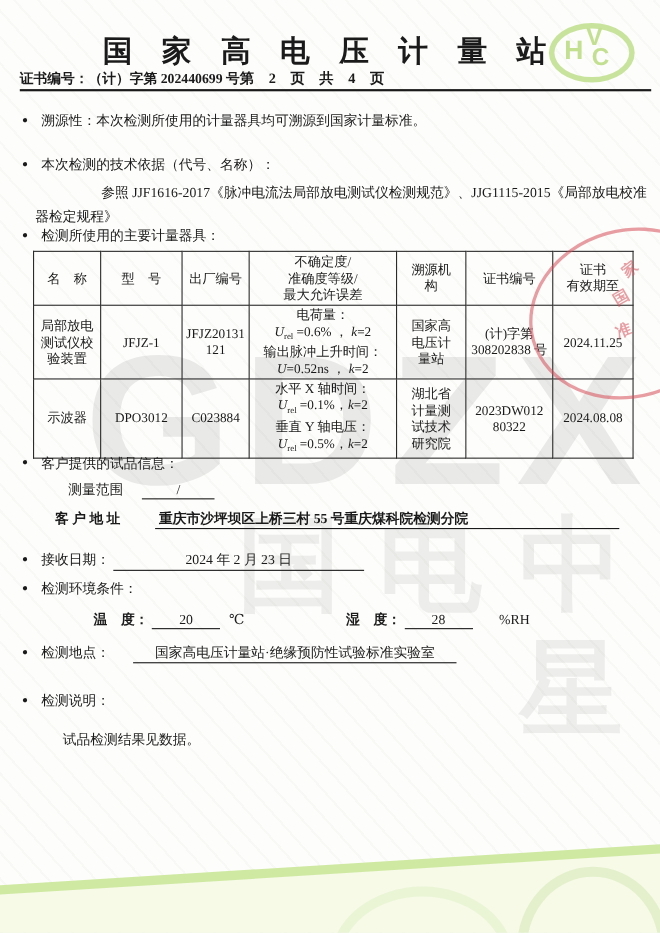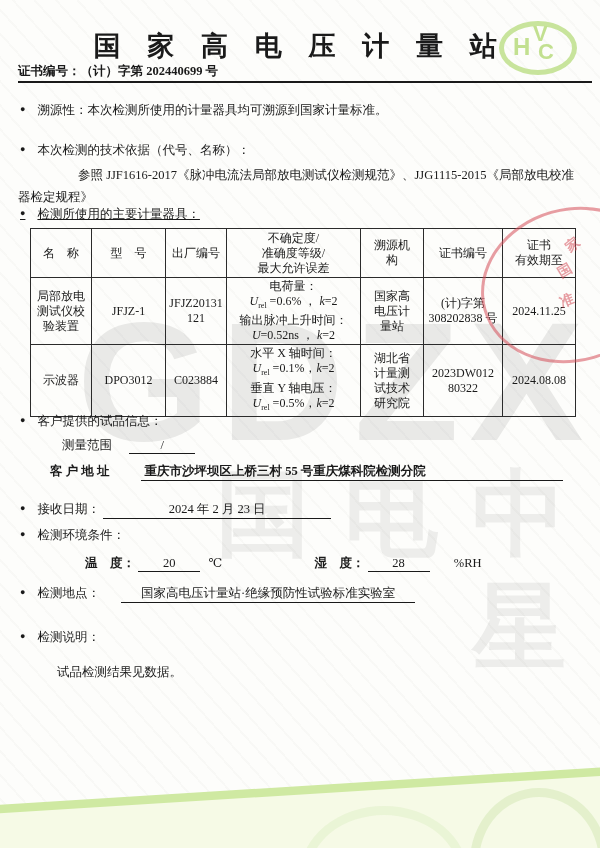--- a/index.html
+++ b/index.html
@@ -62,21 +62,21 @@
     border-bottom:2px solid #1a1a1a;
     display:flex;justify-content:flex-start;align-items:flex-end;
     padding-bottom:1px;box-sizing:border-box;
   }
   .cert-left{font-size:12.5px;font-weight:bold;}
   .cert-right{font-size:13px;font-weight:600;letter-spacing:5px;padding-right:4px;white-space:nowrap;}
   
   .line{z-index:1;font-size:12.5px;white-space:nowrap;}
   .bullet{font-size:9px;vertical-align:2px;margin-right:12px;}
   .basis{
-    left:18px;top:164px;width:560px;z-index:1;font-size:12.5px;
+    left:32px;top:164px;width:560px;z-index:1;font-size:12.5px;
     line-height:22px;text-indent:60px;white-space:normal;
   }
   
   table.meters{
     position:absolute;left:30px;top:228px;z-index:1;
     border-collapse:collapse;table-layout:fixed;width:545px;
     font-size:12px;background:transparent;
   }
   table.meters th,table.meters td{
     border:1px solid #2b2b2b;text-align:center;vertical-align:middle;
@@ -109,32 +109,33 @@
 <span class="abs stamp-char" style="left:560px;top:292px;transform:rotate(-22deg);">准</span>
 
 <div class="abs title">国 家 高 电 压 计 量 站</div>
 <div class="abs logo">
   <span class="l-v">V</span>
   <span class="l-h">H</span>
   <span class="l-c">C</span>
 </div>
 <div class="abs cert-line">
   <span class="cert-left"><span>证书编号：</span><span>（计）字第 202440699 号</span></span>
+  <span class="cert-right">第 2 页 共 4 页</span>
 </div>
 
 <div class="abs line" style="left:20px;top:102px;">
   <span class="bullet">●</span><span>溯源性：本次检测所使用的计量器具均可溯源到国家计量标准。</span>
 </div>
 
 <div class="abs line" style="left:20px;top:142px;">
   <span class="bullet">●</span><span>本次检测的技术依据（代号、名称）：</span>
 </div>
 <div class="abs basis">参照 JJF1616-2017《脉冲电流法局部放电测试仪检测规范》、JJG1115-2015《局部放电校准器检定规程》</div>
 
-<div class="abs line" style="left:20px;top:206px;text-decoration:underline;">
+<div class="abs line" style="left:20px;top:206px;">
   <span class="bullet">●</span><span>检测所使用的主要计量器具：</span>
 </div>
 
 <table class="meters">
   <colgroup>
     <col style="width:61px">
       <col style="width:74px">
       <col style="width:61px">
     <col style="width:134px">
       <col style="width:63px">

